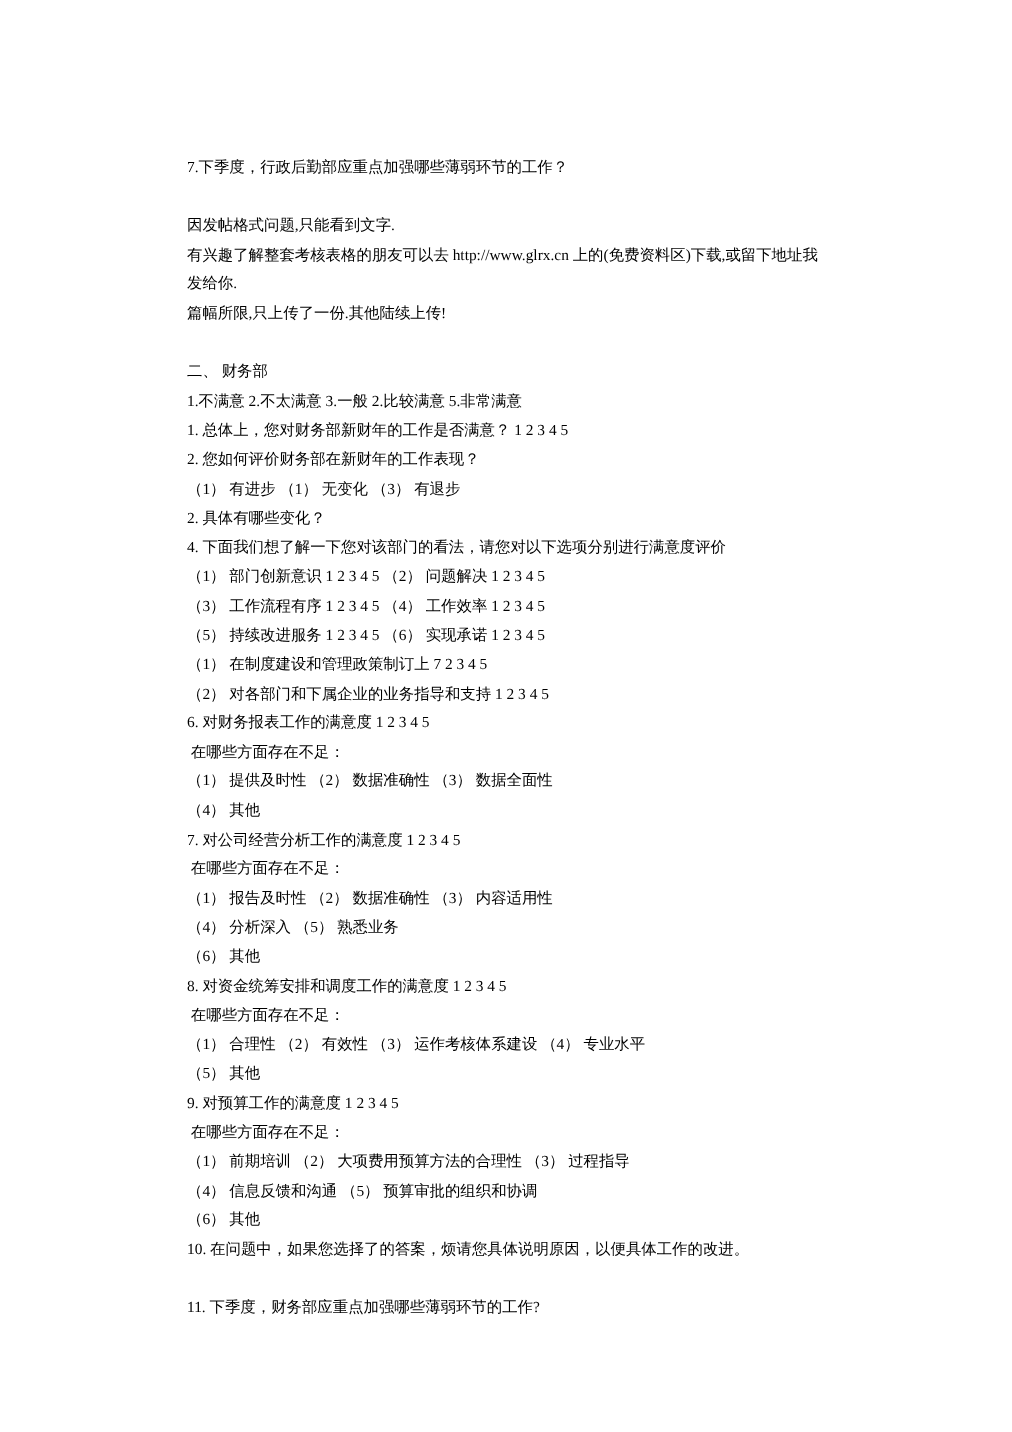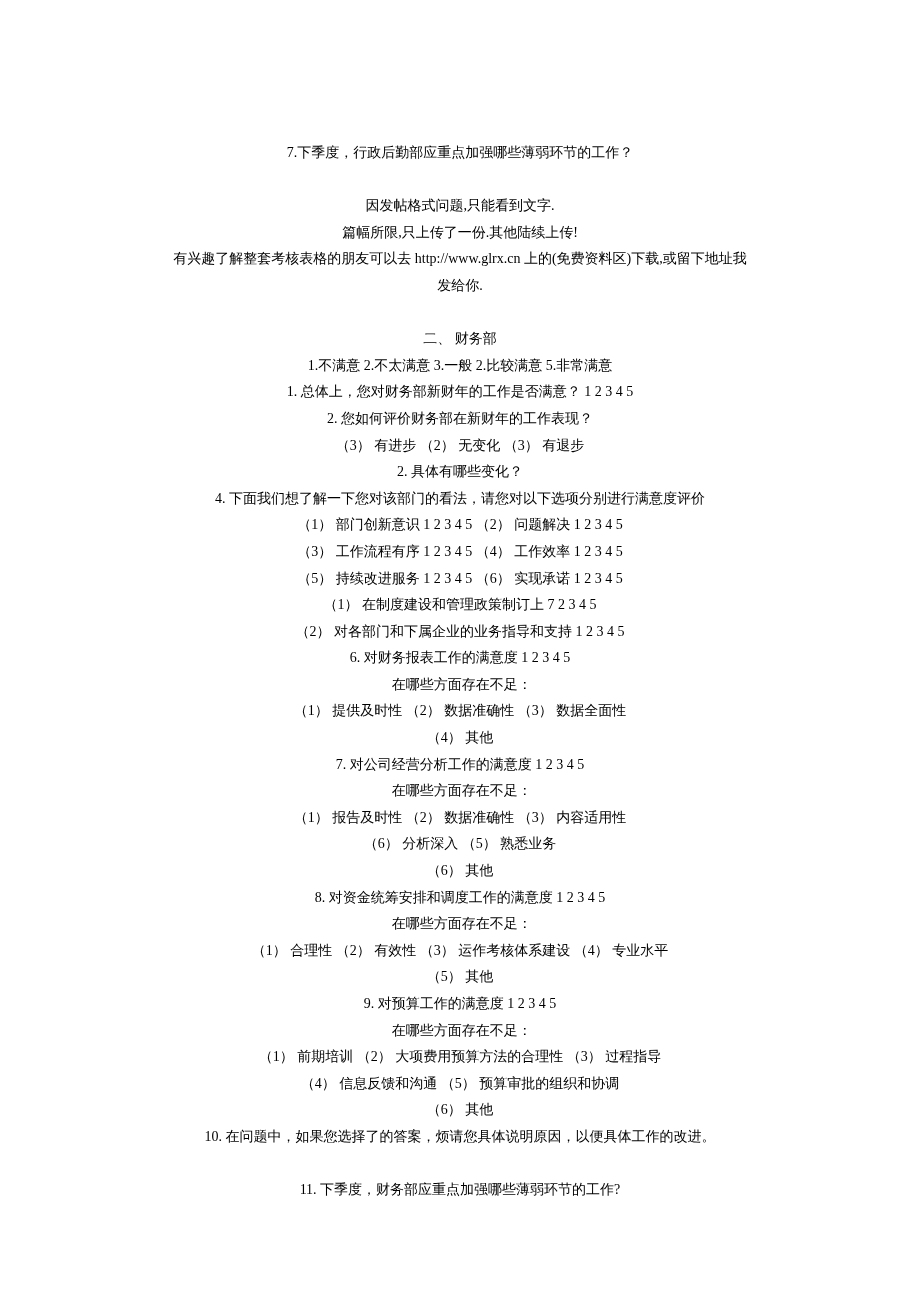--- a/index.html
+++ b/index.html
@@ -8,53 +8,52 @@
       line-height: 1.9;
       color: #000;
       background: #fff;
       margin: 0;
       padding: 140px 170px 100px 170px;
       width: 920px;
       box-sizing: border-box;
     }
     .line {
       white-space: pre-wrap;
-      text-align: center;
     }
   </style>
 </head>
 <body>
 
 <div id="doc">
     <div class="line">7.下季度，行政后勤部应重点加强哪些薄弱环节的工作？</div>
     <div class="line">&nbsp;</div>
     <div class="line">因发帖格式问题,只能看到文字.</div>
+    <div class="line">有兴趣了解整套考核表格的朋友可以去 http://www.glrx.cn 上的(免费资料区)下载,或留下地址我发给你.</div>
     <div class="line">篇幅所限,只上传了一份.其他陆续上传!</div>
-    <div class="line">有兴趣了解整套考核表格的朋友可以去 http://www.glrx.cn 上的(免费资料区)下载,或留下地址我发给你.</div>
     <div class="line">&nbsp;</div>
     <div class="line">二、 财务部</div>
     <div class="line">1.不满意 2.不太满意 3.一般 2.比较满意 5.非常满意</div>
     <div class="line">1. 总体上，您对财务部新财年的工作是否满意？ 1 2 3 4 5</div>
     <div class="line">2. 您如何评价财务部在新财年的工作表现？</div>
-    <div class="line">（3） 有进步 （2） 无变化 （3） 有退步</div>
+    <div class="line">（1） 有进步 （1） 无变化 （3） 有退步</div>
     <div class="line">2. 具体有哪些变化？</div>
     <div class="line">4. 下面我们想了解一下您对该部门的看法，请您对以下选项分别进行满意度评价</div>
     <div class="line">（1） 部门创新意识 1 2 3 4 5 （2） 问题解决 1 2 3 4 5</div>
     <div class="line">（3） 工作流程有序 1 2 3 4 5 （4） 工作效率 1 2 3 4 5</div>
     <div class="line">（5） 持续改进服务 1 2 3 4 5 （6） 实现承诺 1 2 3 4 5</div>
     <div class="line">（1） 在制度建设和管理政策制订上 7 2 3 4 5</div>
     <div class="line">（2） 对各部门和下属企业的业务指导和支持 1 2 3 4 5</div>
     <div class="line">6. 对财务报表工作的满意度 1 2 3 4 5</div>
     <div class="line"> 在哪些方面存在不足：</div>
     <div class="line">（1） 提供及时性 （2） 数据准确性 （3） 数据全面性</div>
     <div class="line">（4） 其他</div>
     <div class="line">7. 对公司经营分析工作的满意度 1 2 3 4 5</div>
     <div class="line"> 在哪些方面存在不足：</div>
     <div class="line">（1） 报告及时性 （2） 数据准确性 （3） 内容适用性</div>
-    <div class="line">（6） 分析深入 （5） 熟悉业务</div>
+    <div class="line">（4） 分析深入 （5） 熟悉业务</div>
     <div class="line">（6） 其他</div>
     <div class="line">8. 对资金统筹安排和调度工作的满意度 1 2 3 4 5</div>
     <div class="line"> 在哪些方面存在不足：</div>
     <div class="line">（1） 合理性 （2） 有效性 （3） 运作考核体系建设 （4） 专业水平</div>
     <div class="line">（5） 其他</div>
     <div class="line">9. 对预算工作的满意度 1 2 3 4 5</div>
     <div class="line"> 在哪些方面存在不足：</div>
     <div class="line">（1） 前期培训 （2） 大项费用预算方法的合理性 （3） 过程指导</div>
     <div class="line">（4） 信息反馈和沟通 （5） 预算审批的组织和协调</div>
     <div class="line">（6） 其他</div>

